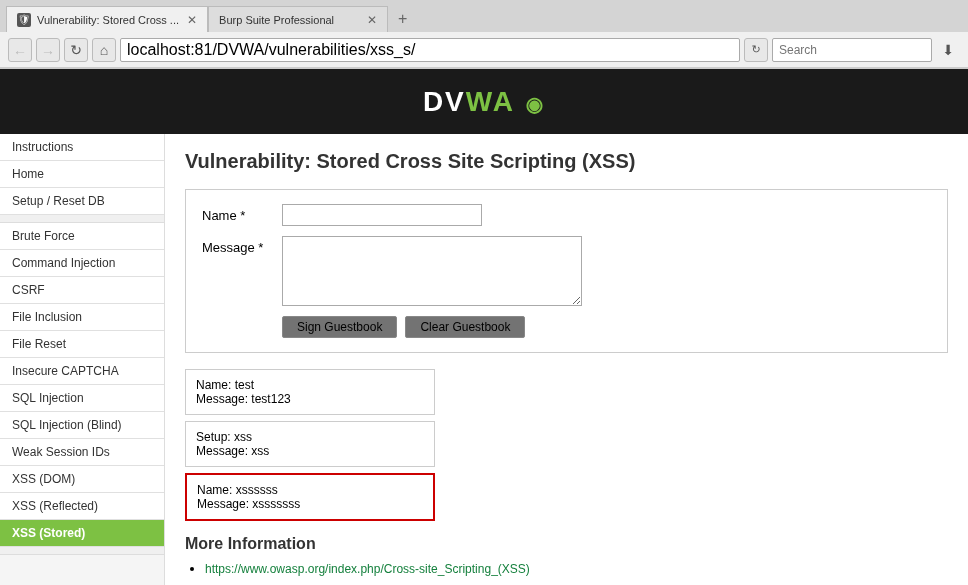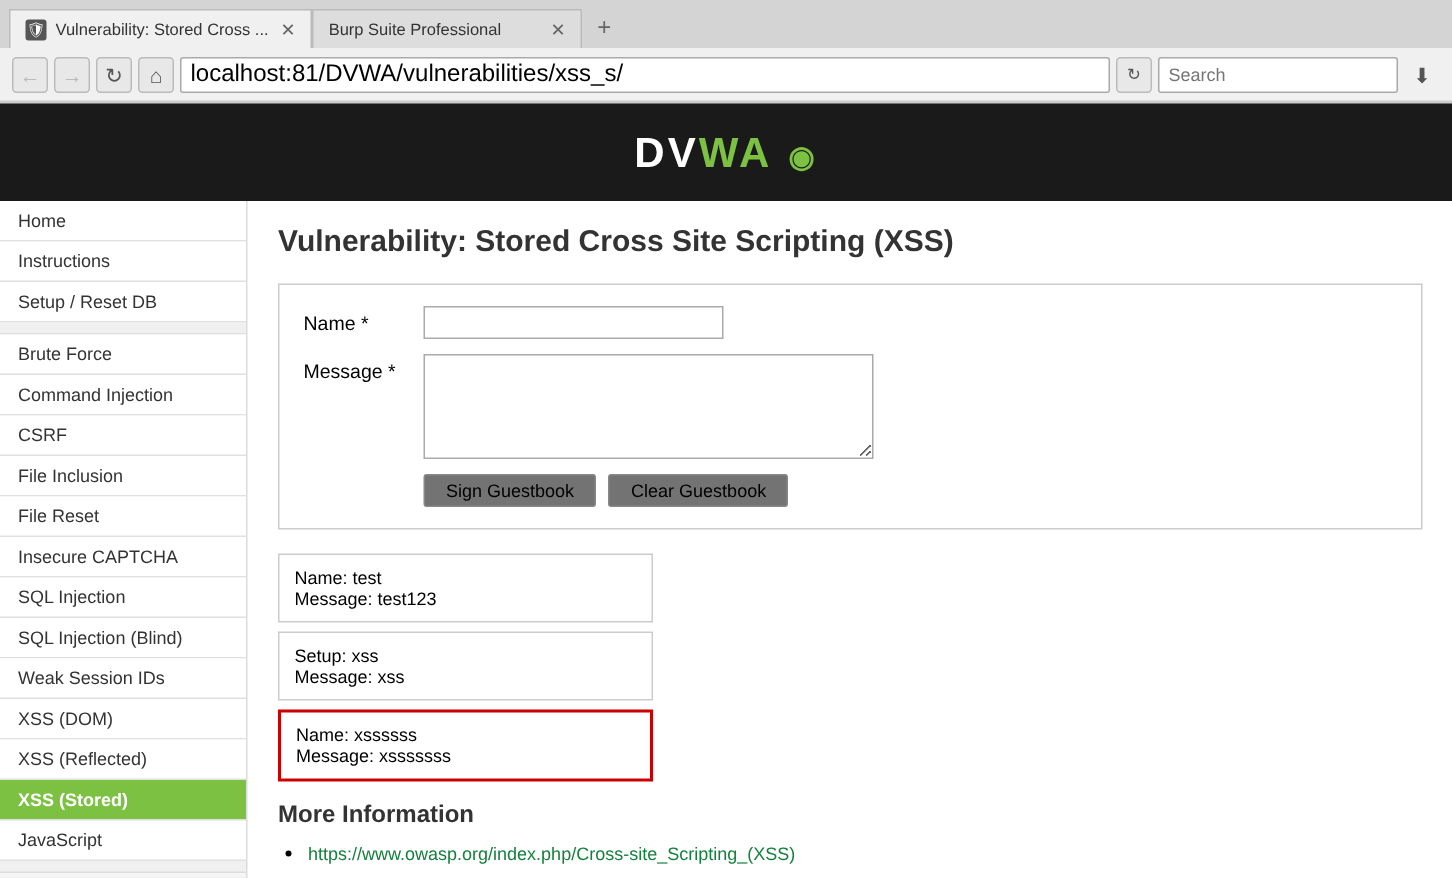--- a/index.html
+++ b/index.html
@@ -93,37 +93,36 @@
   <div class="dvwa-header">
     <div class="dvwa-logo">
       DV<span>WA</span>
       <span style="color:#7dc143;font-size:20px;margin-left:2px;">◉</span>
     </div>
   </div>
 
   <div class="main-layout">
 
     <div class="sidebar">
+      <div class="sidebar-item">Instructions</div>
       <div class="sidebar-item">Home</div>
-      <div class="sidebar-item">Instructions</div>
       <div class="sidebar-item">Setup / Reset DB</div>
       <div class="sidebar-divider"></div>
       <div class="sidebar-item">Brute Force</div>
       <div class="sidebar-item">Command Injection</div>
       <div class="sidebar-item">CSRF</div>
       <div class="sidebar-item">File Inclusion</div>
       <div class="sidebar-item">File Reset</div>
       <div class="sidebar-item">Insecure CAPTCHA</div>
       <div class="sidebar-item">SQL Injection</div>
       <div class="sidebar-item">SQL Injection (Blind)</div>
       <div class="sidebar-item">Weak Session IDs</div>
       <div class="sidebar-item">XSS (DOM)</div>
       <div class="sidebar-item">XSS (Reflected)</div>
       <div class="sidebar-item active">XSS (Stored)</div>
-      <div class="sidebar-item">JavaScript</div>
       <div class="sidebar-divider"></div>
 
     </div>
 
     <div class="content-area">
       <div class="page-title">Vulnerability: Stored Cross Site Scripting (XSS)</div>
 
       <div class="form-box">
         <div class="form-row">
           <label class="form-label">Name *</label>

